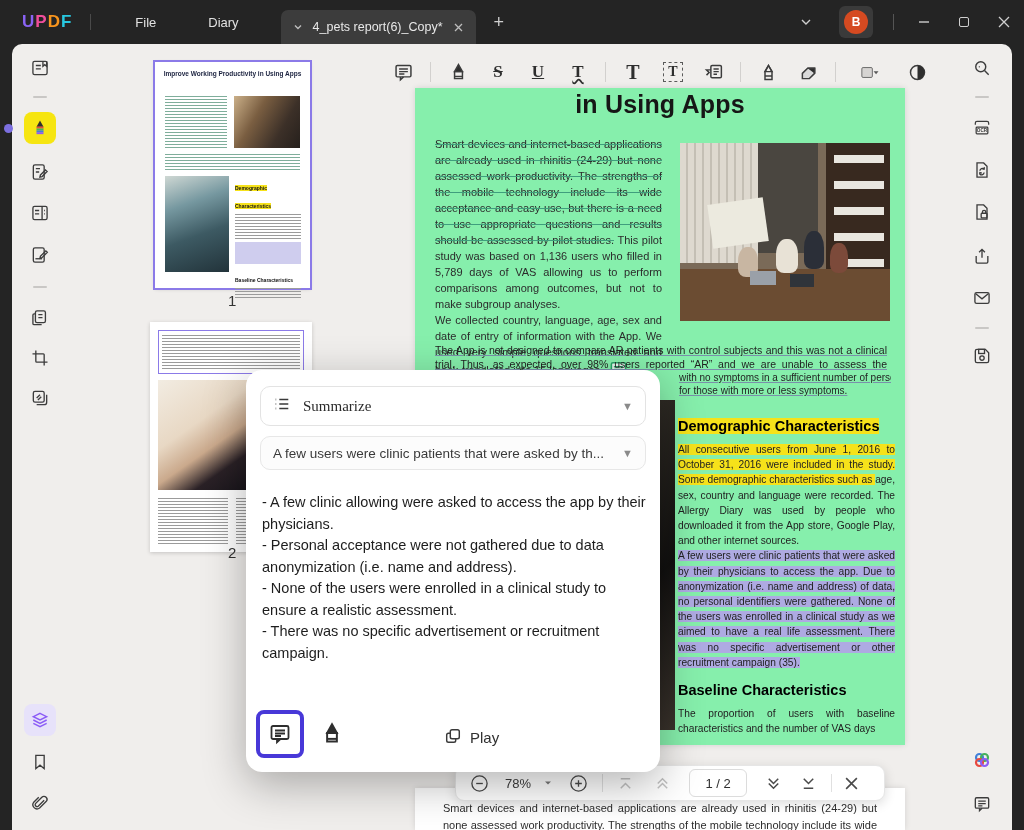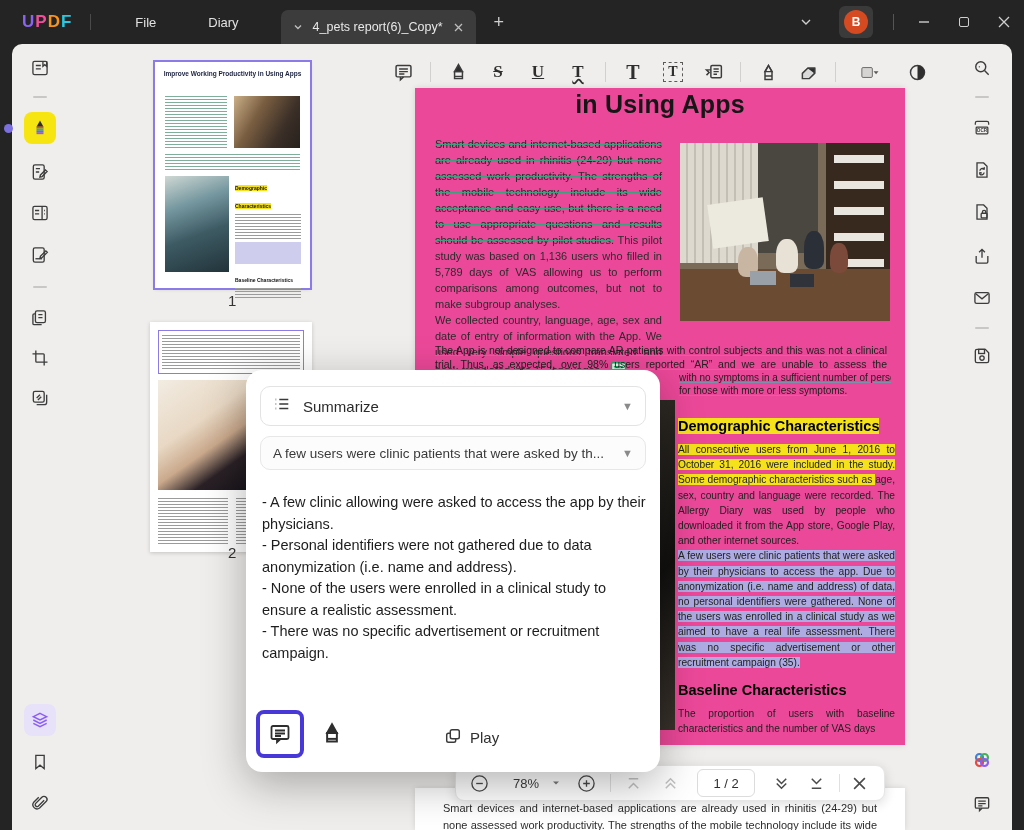--- a/index.html
+++ b/index.html
@@ -49,21 +49,21 @@
   .mini-h.yellow { background:#f6e21a; display:inline; }
 
   
   .doctoolbar { position:absolute; left:378px; top:11px; height:34px; display:flex; align-items:center; gap:14px; color:#3c3c3c; }
   .dt-icon { display:flex; align-items:center; justify-content:center; width:26px; height:26px; }
   .dt-icon svg { width:21px; height:21px; }
   .dt-sep { width:1px; height:20px; background:#d2d0ce; }
   .glyph { font-family:"Liberation Serif", serif; font-weight:bold; font-size:17px; color:#2e2e2e; }
 
   
-  .page { position:absolute; left:403px; top:44px; width:490px; height:657px; background:#ec4899; box-shadow:0 0 6px rgba(0,0,0,.12); }
+  .page { position:absolute; left:403px; top:44px; width:490px; height:657px; background:#86efac; box-shadow:0 0 6px rgba(0,0,0,.12); }
   .doc-title { position:absolute; top:2px; left:0; width:100%; text-align:center; font-weight:bold; font-size:25px; color:#161616; letter-spacing:.2px; }
   .colL { position:absolute; left:20px; top:48px; width:227px; font-size:11px; line-height:16px; color:#2b2b2b; text-align:justify; }
   .struck { text-decoration:line-through; text-decoration-color:#3f9e7d; text-decoration-thickness:1px; }
   .note-ic { display:inline-block; vertical-align:-5px; margin-left:6px; }
   .photo-meeting { position:absolute; left:265px; top:55px; width:210px; height:178px; background:#7a6a58; overflow:hidden; }
   .pm-win { position:absolute; left:0; top:0; width:78px; height:120px; background:repeating-linear-gradient(90deg,#ded9cf 0 6px,#c4bfb4 6px 8px); }
   .pm-wall { position:absolute; left:78px; top:0; width:60px; height:110px; background:#4a4640; }
   .pm-shelf { position:absolute; right:0; top:0; width:64px; height:178px; background:#38291f; }
   .pm-books { position:absolute; right:6px; top:12px; width:50px; height:120px; background:repeating-linear-gradient(to bottom,#e9e6df 0 8px,#38291f 8px 26px); }
   .pm-screen { position:absolute; left:30px; top:58px; width:56px; height:44px; background:#eceadf; transform:rotate(-8deg); }
@@ -78,21 +78,21 @@
   .colR p { font-size:10.2px; line-height:15.2px; text-align:justify; }
   .hl-y { background:#f6e21a; }
   .hl-p { background:#aeaae2; }
   .hd2 { font-weight:bold; font-size:14.5px; color:#000; margin:12px 0 8px 0; }
   .page2 { position:absolute; left:403px; top:744px; width:490px; height:42px; background:#fff; box-shadow:0 0 6px rgba(0,0,0,.12); overflow:hidden; }
   .page2 .p2t { position:absolute; left:28px; top:12px; width:434px; font-size:11px; line-height:17px; color:#2d2d2d; text-align:justify; }
 
   
   .popup { position:absolute; left:234px; top:326px; width:414px; height:402px; background:#fff; border-radius:16px; box-shadow:0 12px 44px rgba(0,0,0,.30); z-index:20; }
   .drop1 { position:absolute; left:14px; top:16px; width:386px; height:40px; border:1px solid #e3e3e3; border-radius:10px; display:flex; align-items:center; padding:0 12px; gap:12px; }
-  .drop1 .lbl { font-size:15px; color:#2b2b2b; flex:1; }
+  .drop1 .lbl { font-size:15px; color:#2b2b2b; flex:1;font-family:Liberation Serif, serif; }
   .drop2 { position:absolute; left:14px; top:66px; width:386px; height:34px; border:1px solid #e7e7e7; background:#fcfcfc; border-radius:10px; display:flex; align-items:center; padding:0 12px; }
   .drop2 .lbl { font-size:13.5px; color:#3a3a3a; flex:1; white-space:nowrap; overflow:hidden; }
   .chev { color:#8a8a8a; font-size:11px; }
   .pop-body { position:absolute; left:16px; top:122px; width:388px; font-size:14.5px; line-height:21.5px; color:#1d1d1d; }
   .pop-footer { position:absolute; left:0; bottom:14px; width:100%; height:52px; }
   .cmt-btn { position:absolute; left:10px; bottom:0; width:48px; height:48px; border:4px solid #4838d8; border-radius:8px; background:#fff; display:flex; align-items:center; justify-content:center; color:#2e2e2e; }
   .hl-btn { position:absolute; left:70px; bottom:8px; width:32px; height:32px; display:flex; align-items:center; justify-content:center; color:#2e2e2e; }
   .copy-btn { position:absolute; left:198px; bottom:10px; display:flex; align-items:center; gap:8px; color:#303030; font-size:15px; }
   .regen-btn { position:absolute; right:22px; bottom:4px; width:120px; height:40px; background:#fff; border-radius:21px; box-shadow:0 2px 10px rgba(0,0,0,.18); display:flex; align-items:center; justify-content:center; gap:8px; font-size:14px; color:#2e2e2e; }
 
@@ -448,21 +448,21 @@
       </div>
     </div>
 
     <div class="btoolbar">
       <span class="bt-item" style="margin-left:14px;">
         <svg width="19" height="19" viewBox="0 0 20 20" fill="none" stroke="currentColor" stroke-width="1.4">
             <circle cx="10" cy="10" r="8"></circle>
             <path d="M6.5 10h7"></path>
           </svg>
       </span>
-      <span class="zoom-val" style="margin-left:24px;">78%</span>
+      <span class="zoom-val" style="margin-left:16px;">78%</span>
       <span class="bt-item" style="margin-left:12px;">
         <svg width="10" height="10" viewBox="0 0 10 10">
             <path d="M2 3.5l3 3 3-3" fill="#7a7a7a"></path>
           </svg>
       </span>
       <span class="bt-item" style="margin-left:16px;">
         <svg width="19" height="19" viewBox="0 0 20 20" fill="none" stroke="currentColor" stroke-width="1.4">
             <circle cx="10" cy="10" r="8"></circle>
             <path d="M6.5 10h7M10 6.5v7"></path>
           </svg>
@@ -507,21 +507,21 @@
         </span>
         <span class="lbl">Summarize</span>
         <span class="chev">▼</span>
       </div>
       <div class="drop2">
         <span class="lbl">A few users were clinic patients that were asked by th...</span>
         <span class="chev">▼</span>
       </div>
       <div class="pop-body">
         <div>- A few clinic allowing were asked to access the app by their physicians.</div>
-        <div>- Personal identifiers were not gathered due to data anonymization (i.e. name and address).</div>
+        <div>- Personal acceptance were not gathered due to data anonymization (i.e. name and address).</div>
         <div>- None of the users were enrolled in a clinical study to ensure a realistic assessment.</div>
         <div>- There was no specific advertisement or recruitment campaign.</div>
       </div>
       <div class="pop-footer">
         <div class="cmt-btn">
           <svg width="24" height="24" viewBox="0 0 24 24" fill="none" stroke="currentColor" stroke-width="1.8">
               <rect x="3.5" y="4" width="17" height="13" rx="1.5"></rect>
               <path d="M7 8.5h10M7 11.5h10M7 14h6"></path>
               <path d="M9 17v3.2L12.4 17"></path>
             </svg>

